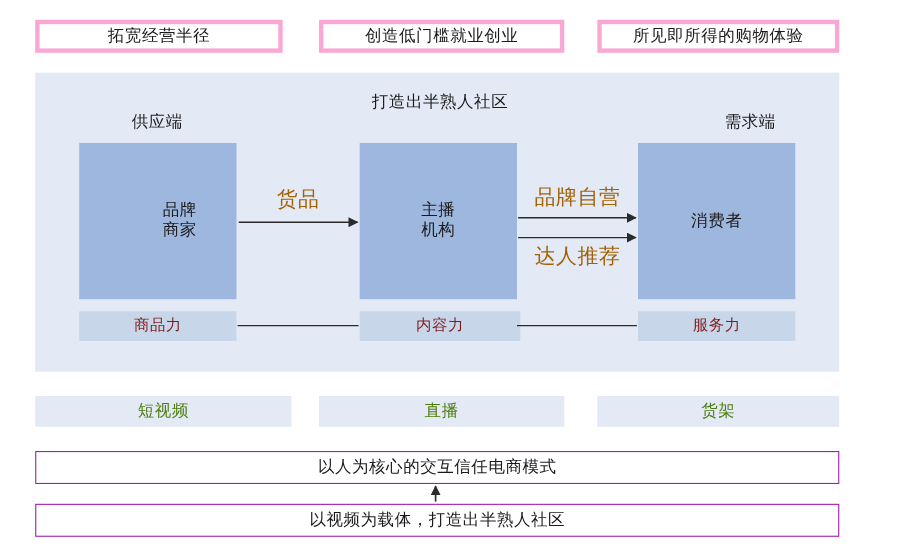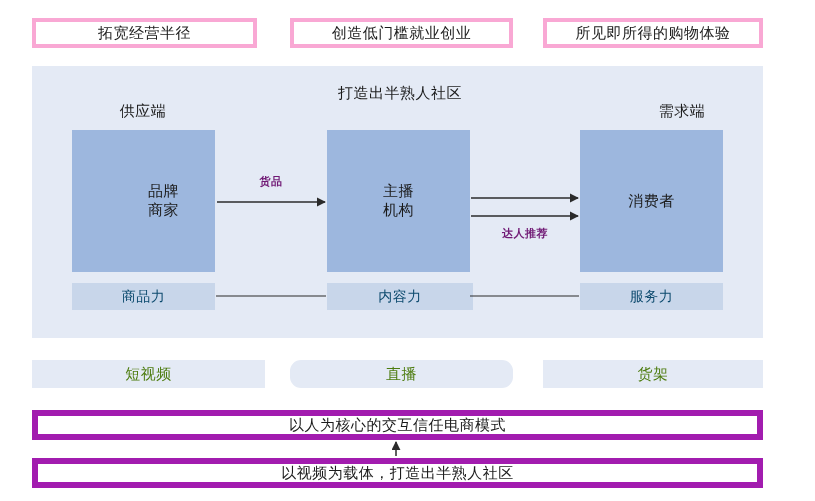--- a/index.html
+++ b/index.html
@@ -63,49 +63,48 @@
     letter-spacing: 0.5px;
     flex-direction: column;
   }
   .actor-box span { display: block; }
 
   
   .cap-box {
     background: #c8d6ea;
     border: none;
     font-size: 14px;
-    color: #0c4a6e;
+    color: #7f1d1d;
     letter-spacing: 0.5px;
   }
 
   
   .channel-box {
     background: #e4eaf5;
     border: none;
     font-size: 15px;
     color: #4d7c0f;
     letter-spacing: 0.5px;
   }
 
   
   .summary-box {
-    border: 6px solid #a21caf;
+    border: 1px solid #a21caf;
     background: #ffffff;
     font-size: 15px;
     color: #1b1b1b;
     letter-spacing: 0.5px;
   }
 
   
   .edge-label {
-    font-size: 11px;
-    color: #701a75;
+    font-size: 19px;
+    color: #a16207;
     letter-spacing: 0.5px;
     white-space: nowrap;
-    font-weight: bold;
   }
 
   
   svg.overlay {
     position: absolute;
     left: 0; top: 0;
     width: 815px; height: 501px;
     pointer-events: none;
   }
 </style>
@@ -152,20 +151,23 @@
   </div>
 
   <div class="abs actor-box ctr" style="left:580px; top:130px; width:143px; height:142px;">
     <span>消费者</span>
   </div>
 
   <div class="abs ctr edge-label" style="left:218px; top:172px; width:106px; height:20px;">
     <span>货品</span>
   </div>
 
+  <div class="abs ctr edge-label" style="left:470px; top:170px; width:110px; height:20px;">
+    <span>品牌自营</span>
+  </div>
 
   <div class="abs ctr edge-label" style="left:470px; top:224px; width:110px; height:20px;">
     <span>达人推荐</span>
   </div>
 
   <div class="abs cap-box ctr" style="left:72px; top:283px; width:143px; height:27px;">
     <span>商品力</span>
   </div>
 
   <div class="abs cap-box ctr" style="left:327px; top:283px; width:146px; height:27px;">
@@ -173,21 +175,21 @@
   </div>
 
   <div class="abs cap-box ctr" style="left:580px; top:283px; width:143px; height:27px;">
     <span>服务力</span>
   </div>
 
   <div class="abs channel-box ctr" style="left:32px; top:360px; width:233px; height:28px;">
     <span>短视频</span>
   </div>
 
-  <div class="abs channel-box ctr" style="left:290px; top:360px; width:223px; height:28px;border-radius:11px;">
+  <div class="abs channel-box ctr" style="left:290px; top:360px; width:223px; height:28px;">
     <span>直播</span>
   </div>
 
   <div class="abs channel-box ctr" style="left:543px; top:360px; width:220px; height:28px;">
     <span>货架</span>
   </div>
 
   <div class="abs summary-box ctr" style="left:32px; top:410px; width:731px; height:30px;">
     <span>以人为核心的交互信任电商模式</span>
   </div>

